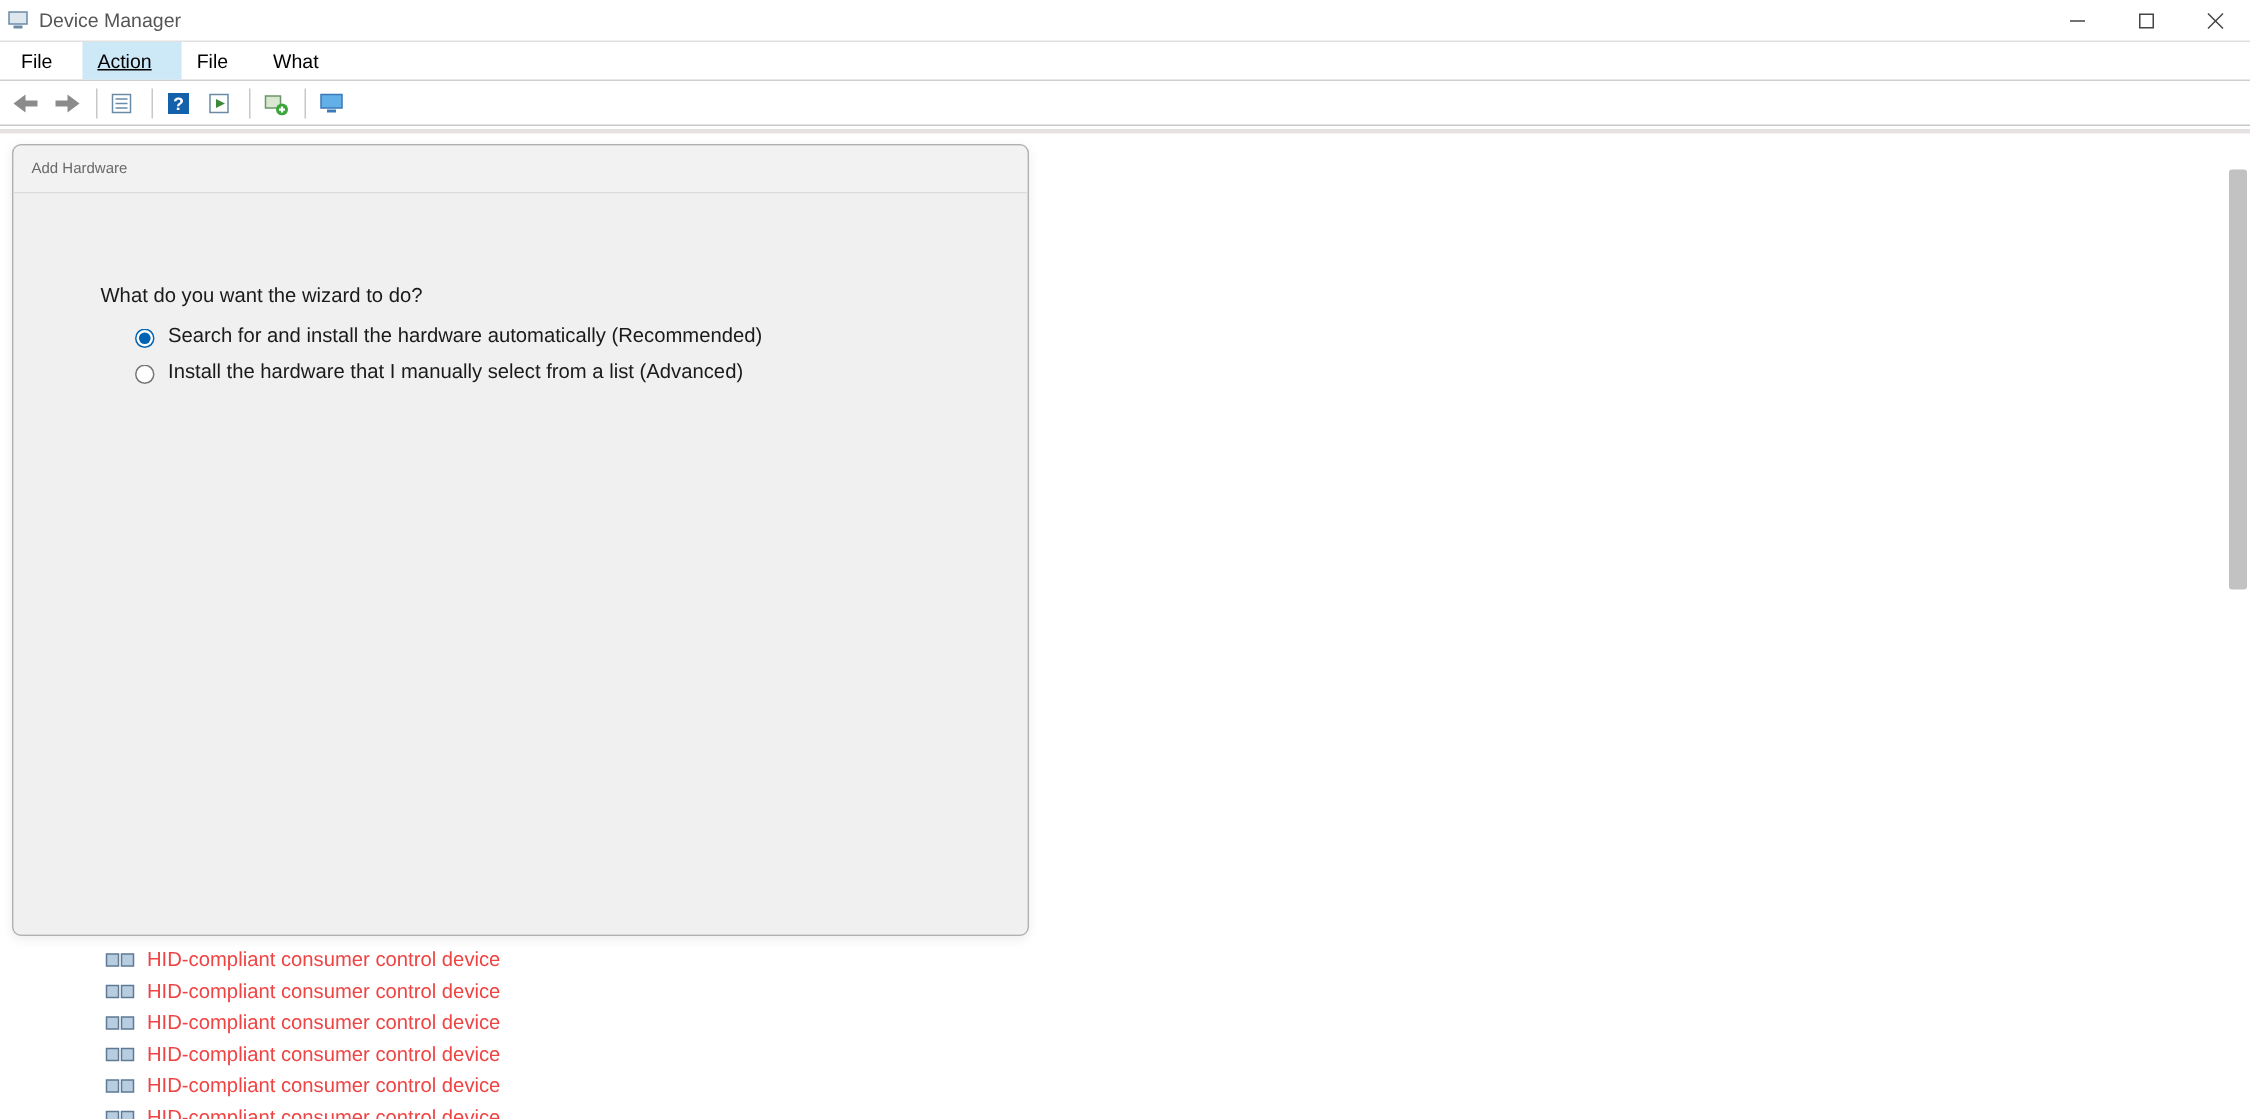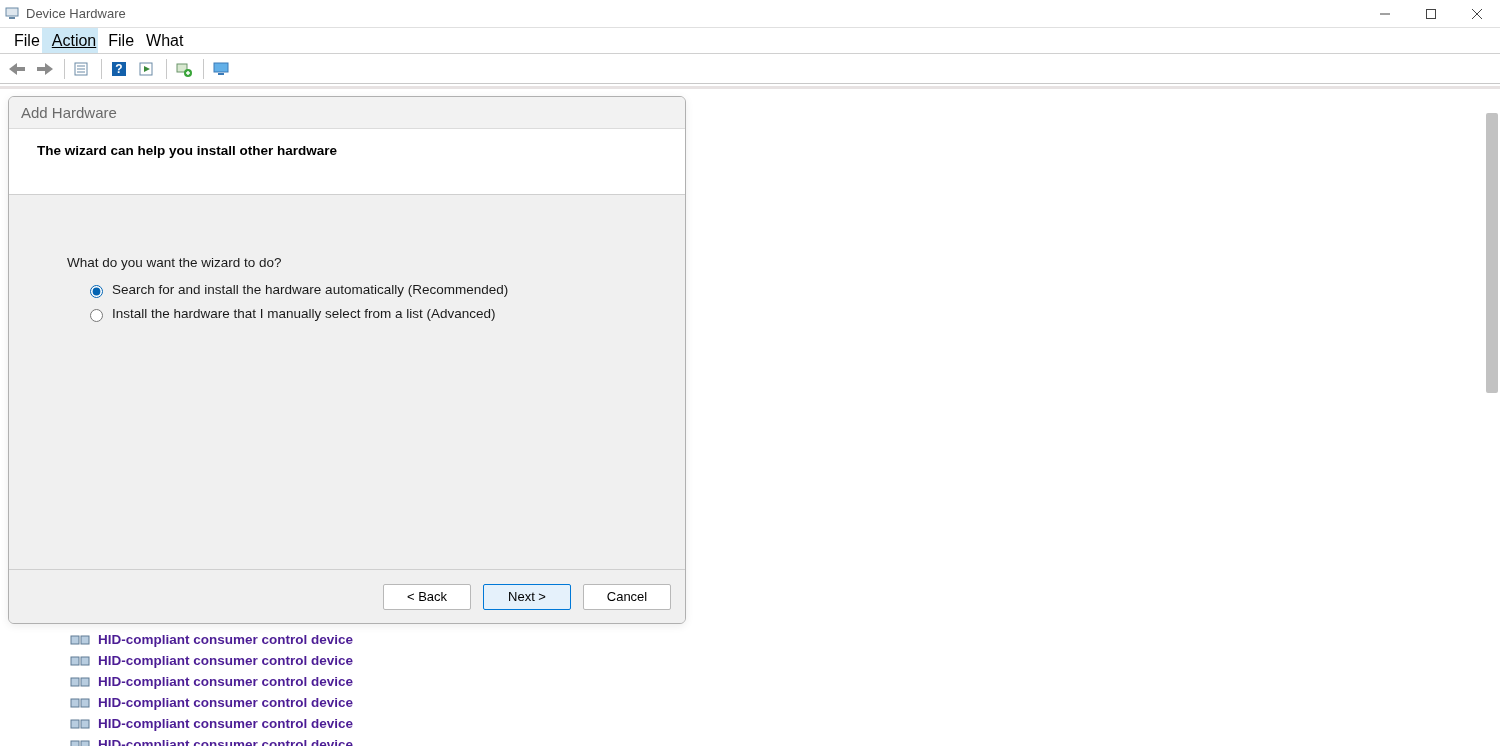--- a/index.html
+++ b/index.html
@@ -48,22 +48,22 @@
   
   .menubar {
     height: 26px;
     display: flex;
     align-items: stretch;
     border-bottom: 1px solid #d0d0d0;
     background: #fff;
     padding-left: 4px;
   }
   .menubar .menu-item {
-    padding: 4px 2px 4px 10px;
-    font-size: 16px;
+    padding: 4px 20px 4px 10px;
+    font-size: 13px;
     display: flex; align-items: center;
     cursor: default;
   }
   .menubar .menu-item.active {
     background: #cde8f6;
     text-decoration: underline;
   }
 
   
   .toolbar {
@@ -107,22 +107,21 @@
     display: flex;
     align-items: center;
     height: 21px;
     gap: 8px;
   }
   .tree-row .dev-icon {
     width: 20px; height: 14px;
   }
   .tree-row span.lbl {
     font-size: 13.5px;
-    color: #4c1d95;
-    font-weight: bold;
+    color: #ef4444;
   }
 
   
   .vscroll {
     position: absolute;
     top: 24px; right: 2px;
     width: 12px;
     height: 280px;
     background: #c2c2c2;
     border-radius: 2px;
@@ -144,21 +143,21 @@
     overflow: hidden;
   }
   .dialog-titlebar {
     height: 32px;
     background: #f2f2f2;
     border-bottom: 1px solid #dcdcdc;
     display: flex;
     align-items: center;
     padding-left: 12px;
     color: #6a6a6a;
-    font-size: 15px;
+    font-size: 10px;
   }
   .dialog-header {
     background: #ffffff;
     padding: 14px 22px 36px 28px;
     border-bottom: 1px solid #cfcfcf;
   }
   .dialog-header .heading {
     font-weight: 600;
     font-size: 13.5px;
   }
@@ -217,21 +216,21 @@
 </head>
 <body>
 
 <div class="titlebar">
   <span class="app-icon">
     <svg width="16" height="16" viewBox="0 0 16 16">
       <rect x="2" y="2" width="12" height="8" fill="#dfe7ee" stroke="#6a8aa6"></rect>
       <rect x="5" y="11" width="6" height="2" fill="#6a8aa6"></rect>
     </svg>
   </span>
-  <span class="title-text">Device Hardware</span>
+  <span class="title-text">Device Manager</span>
   <div class="window-controls">
     <div class="ctrl">
       <svg width="12" height="12">
           <line x1="1" y1="6" x2="11" y2="6" stroke-width="1"></line>
         </svg>
     </div>
     <div class="ctrl">
       <svg width="12" height="12">
           <rect x="1.5" y="1.5" width="9" height="9" fill="none" stroke-width="1"></rect>
         </svg>
@@ -361,35 +360,27 @@
           </svg>
       </span>
       <span class="lbl">HID-compliant consumer control device</span>
     </div>
   </div>
 </div>
 
 <div class="dialog">
   <div class="dialog-titlebar">
     <span>Add Hardware</span>
-  </div>
-  <div class="dialog-header">
-    <div class="heading">The wizard can help you install other hardware</div>
   </div>
   <div class="dialog-body">
     <div class="question">What do you want the wizard to do?</div>
     <div class="radio-group">
       <label class="radio-row">
         <input type="radio" name="wizopt" checked="" style="">
         <span>Search for and install the hardware automatically (Recommended)</span>
       </label>
       <label class="radio-row">
         <input type="radio" name="wizopt" style="">
         <span>Install the hardware that I manually select from a list (Advanced)</span>
       </label>
     </div>
   </div>
-  <div class="dialog-footer">
-    <div class="dlg-btn">&lt; Back</div>
-    <div class="dlg-btn primary">Next &gt;</div>
-    <div class="dlg-btn">Cancel</div>
-  </div>
 </div>
 
 </body></html>

